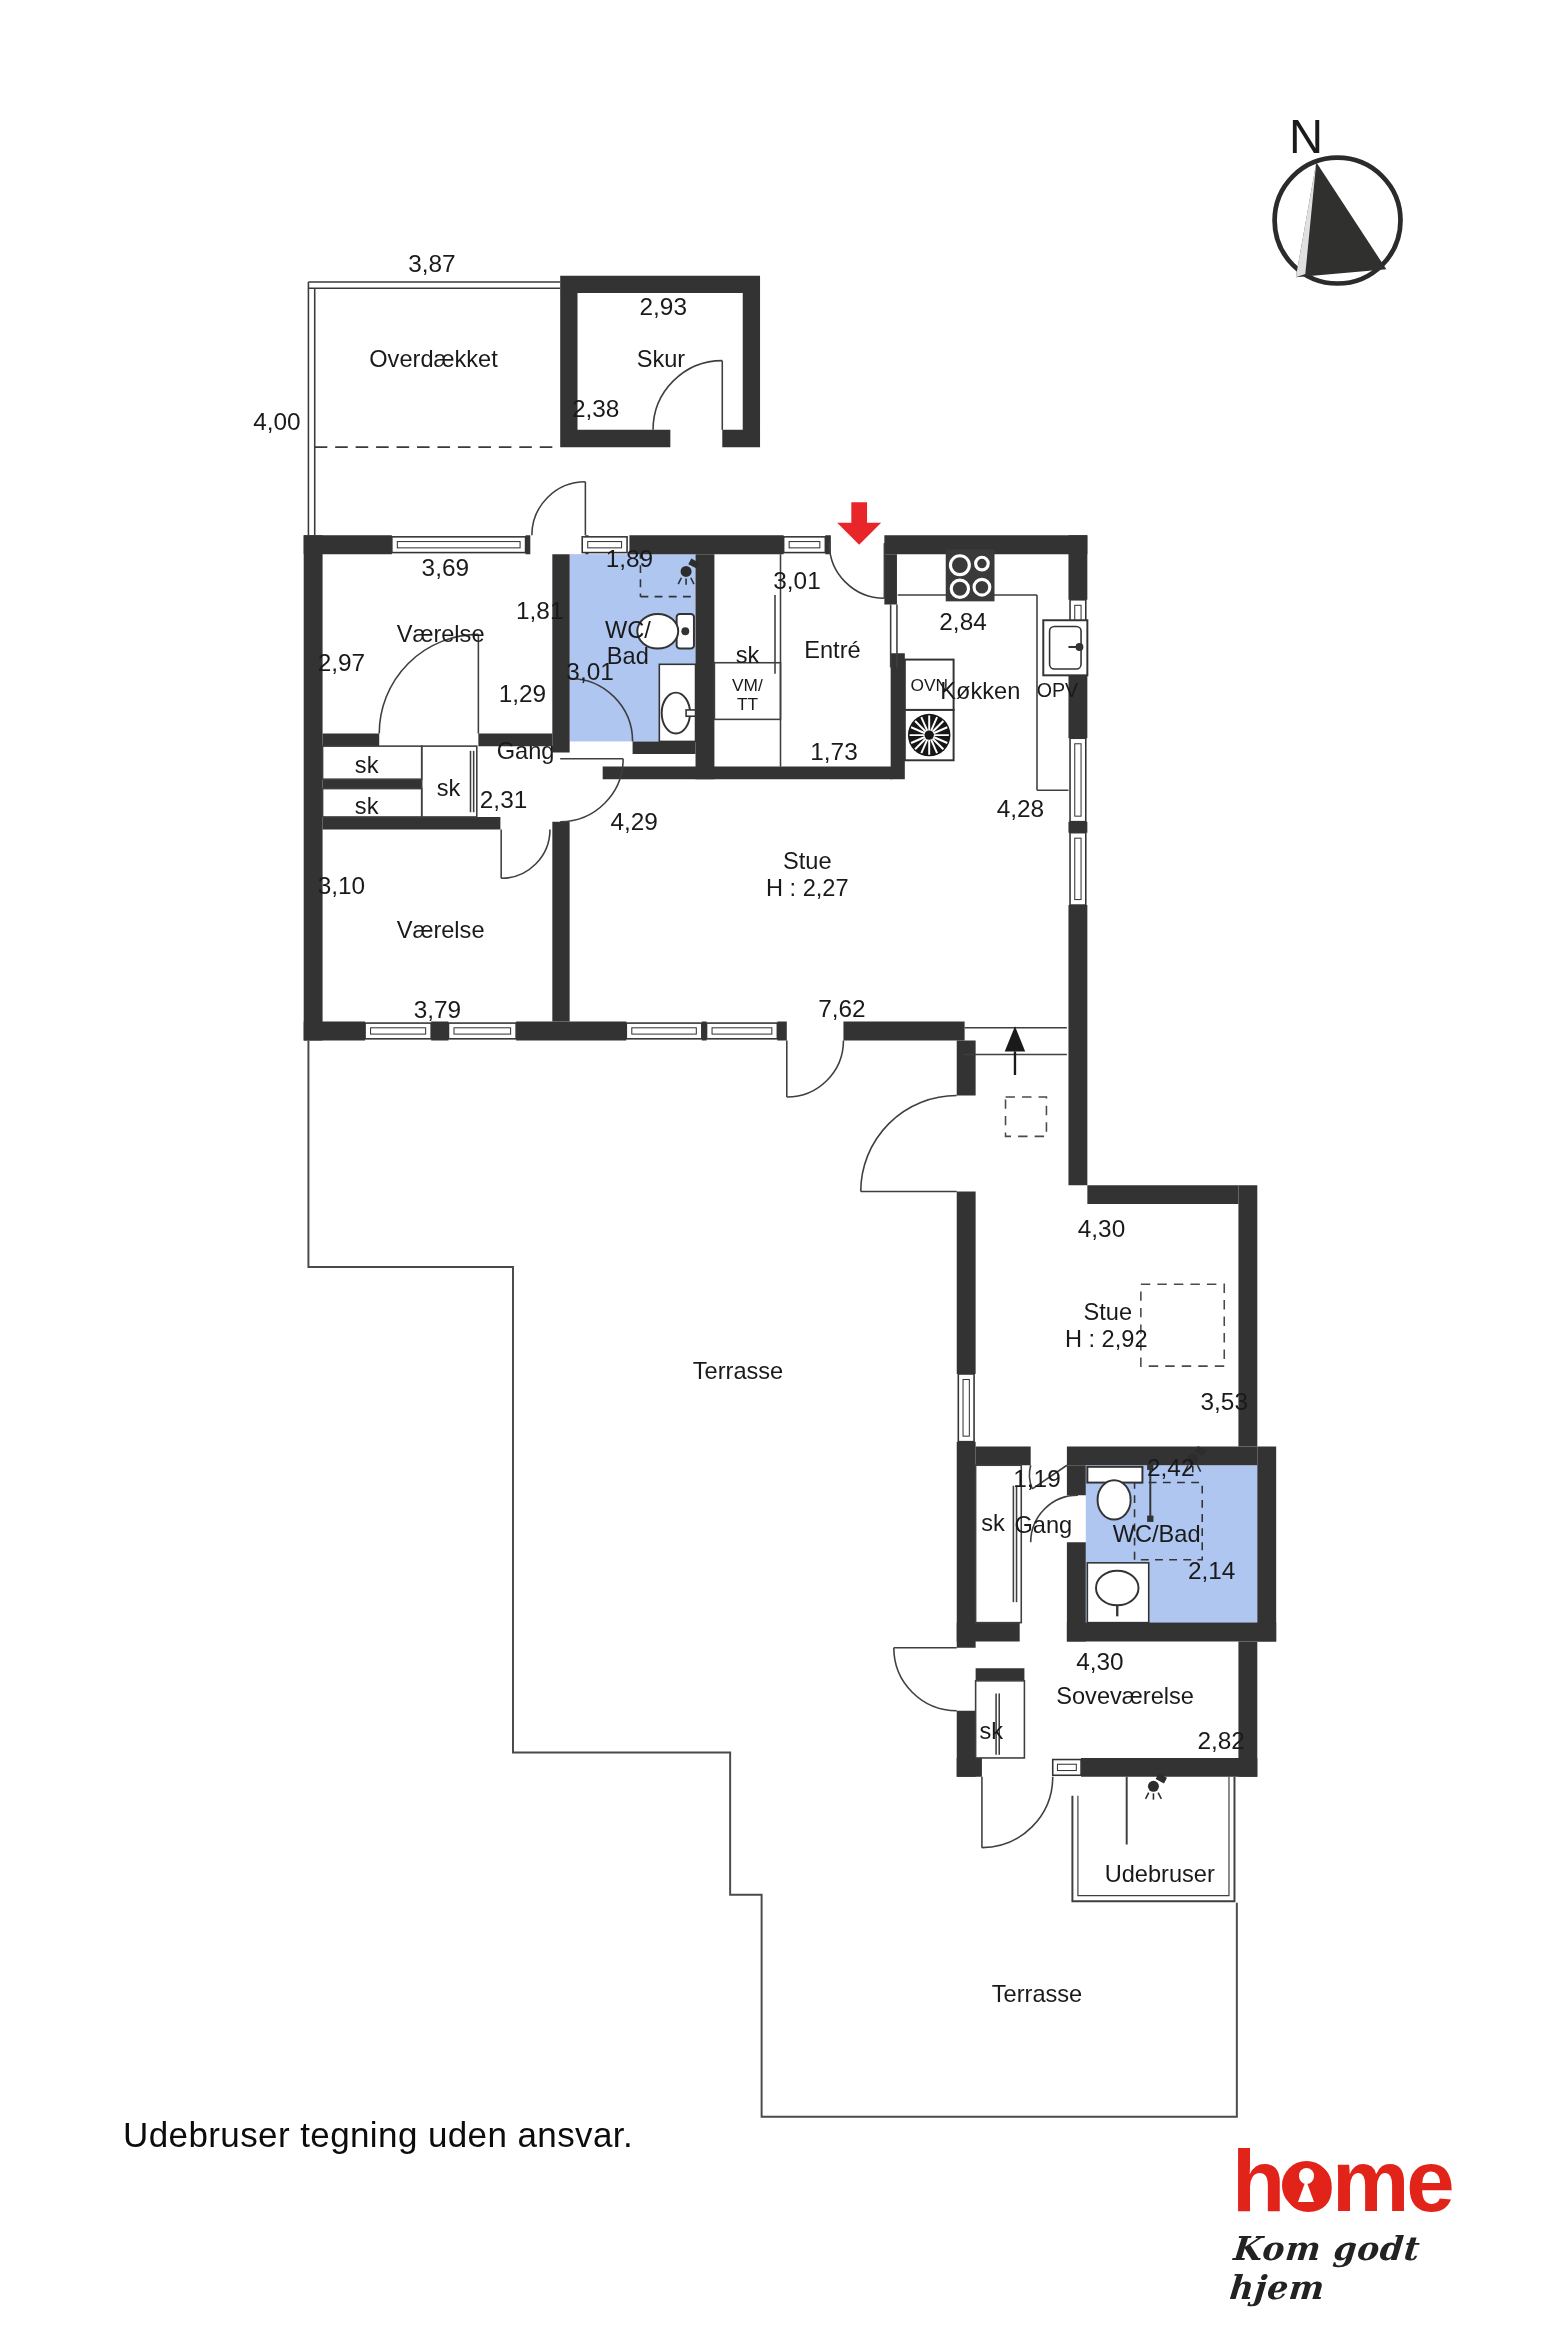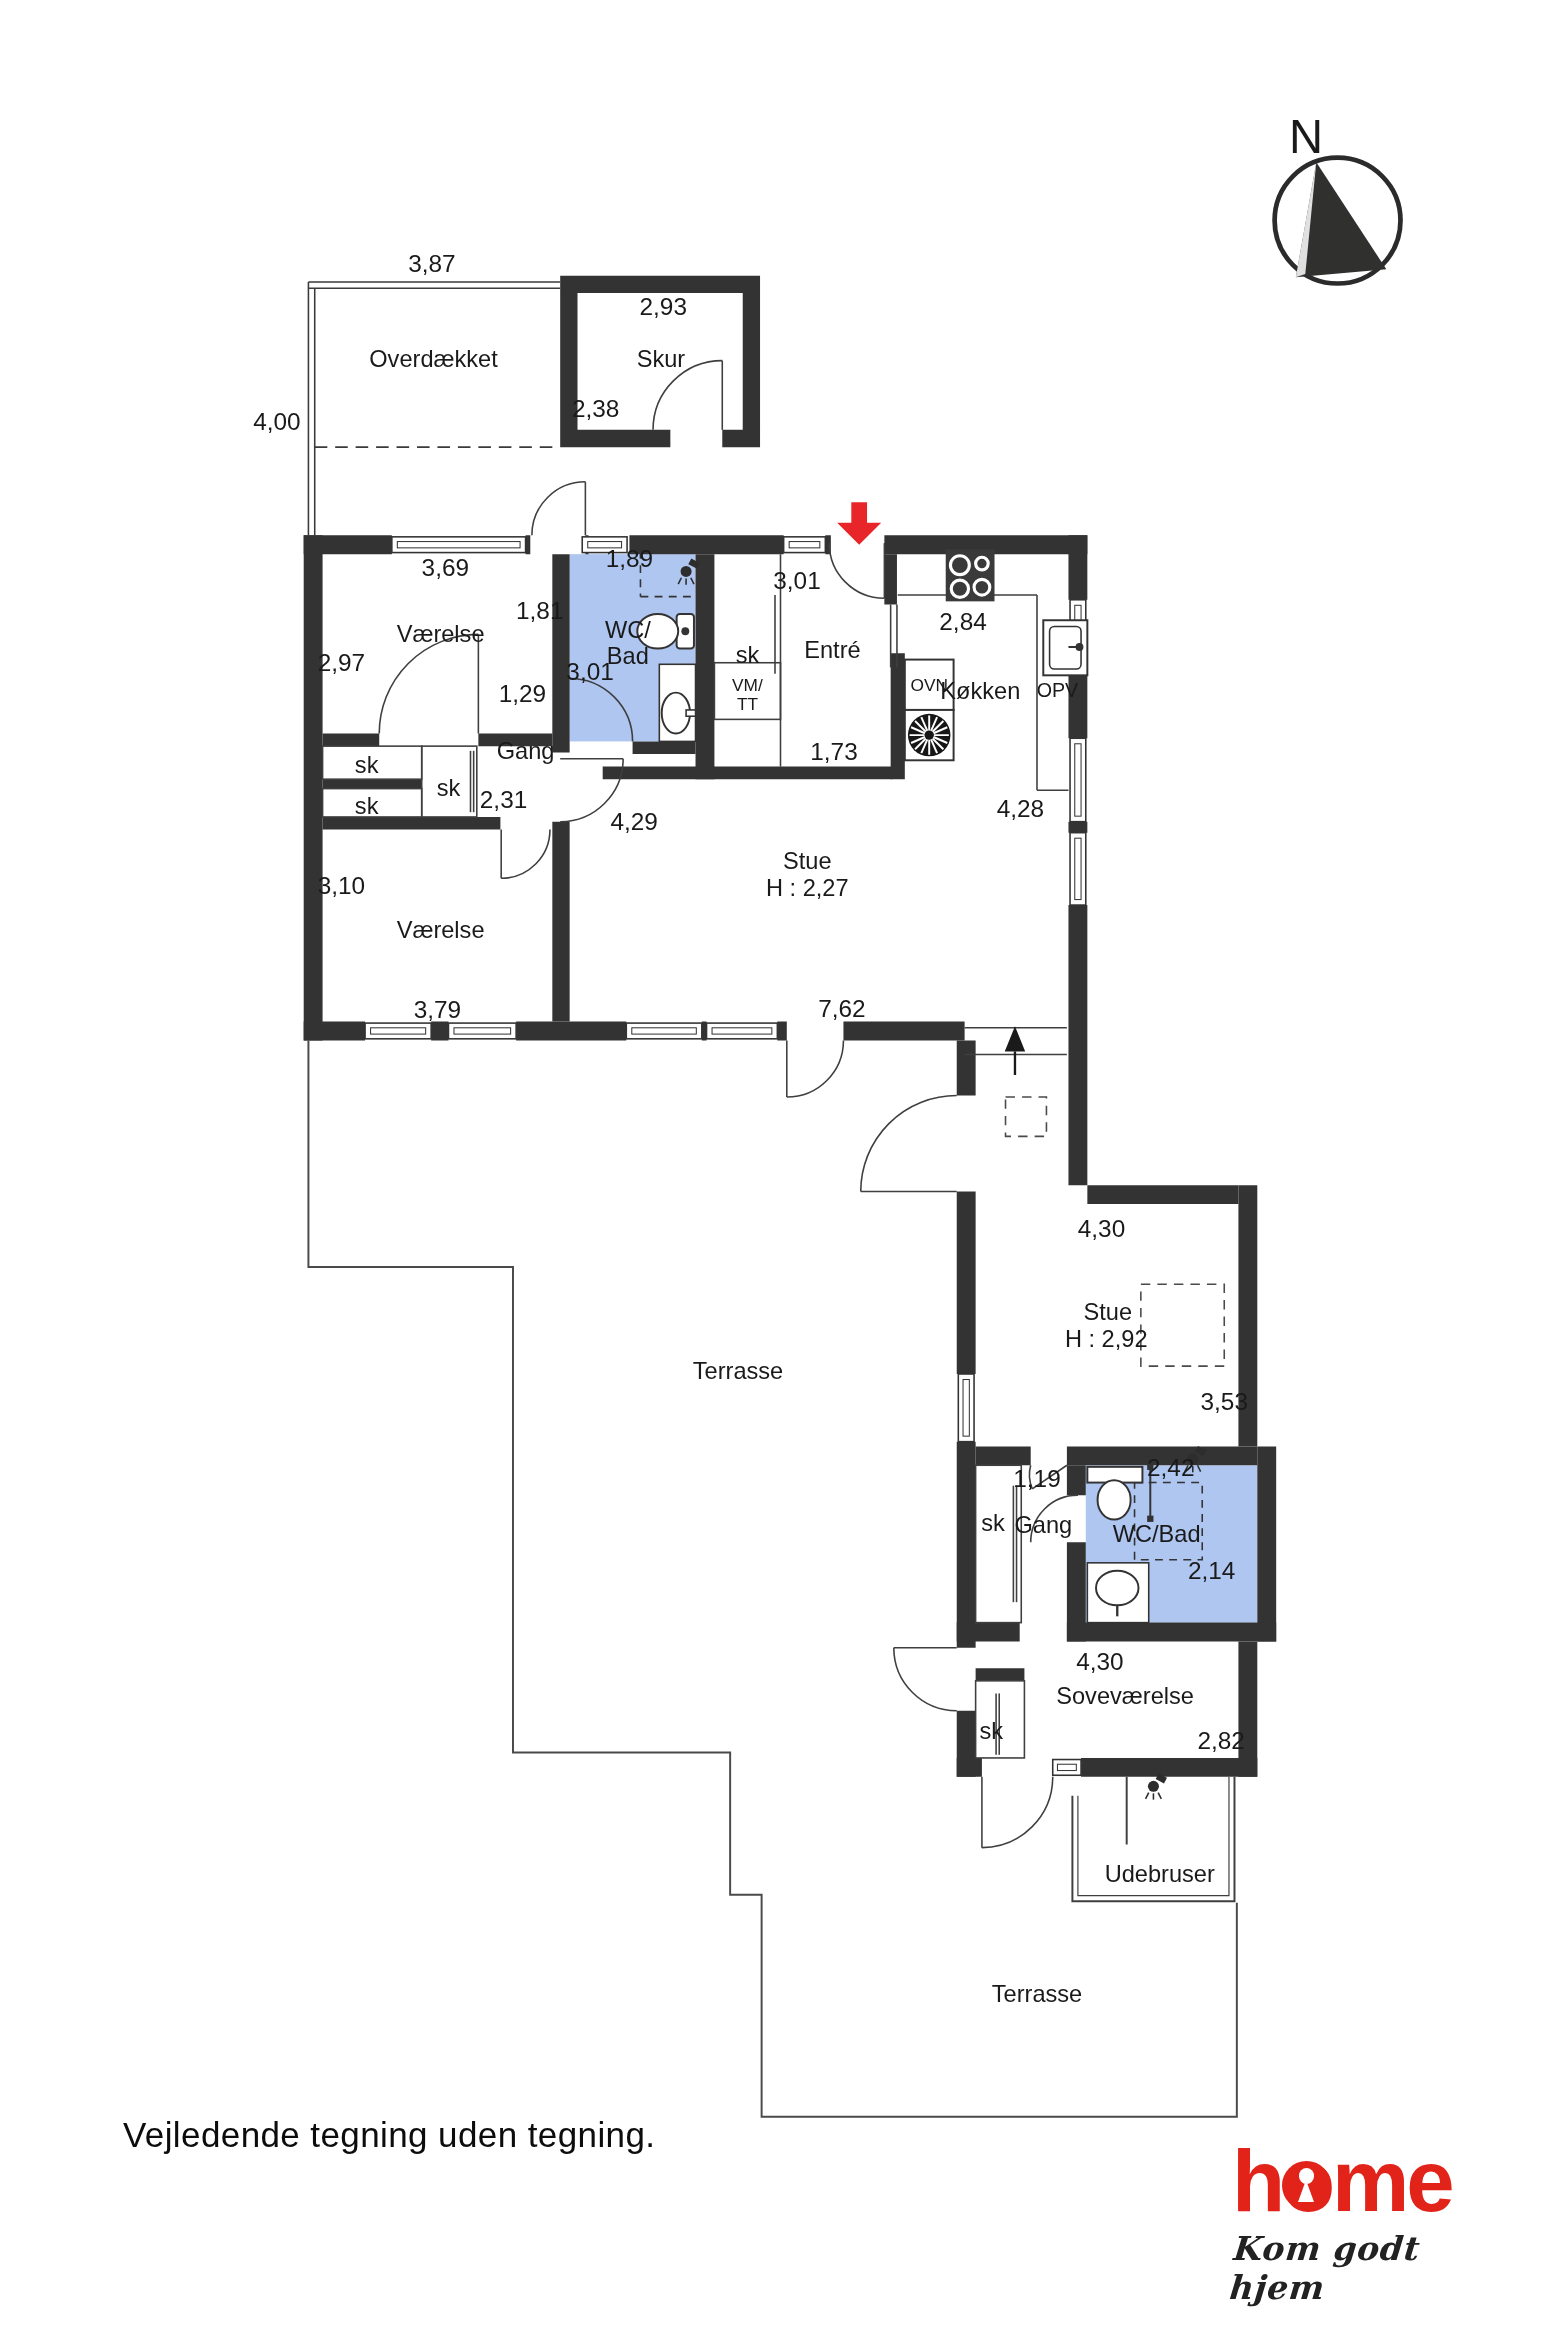--- a/index.html
+++ b/index.html
@@ -326,21 +326,21 @@
   <text class="dim" x="1488" y="1876" text-anchor="middle">2,42</text>
   <text class="room" x="1470" y="1960" text-anchor="middle">WC/Bad</text>
   <text class="dim" x="1540" y="2006" text-anchor="middle">2,14</text>
   <text class="dim" x="1398" y="2122" text-anchor="middle">4,30</text>
   <text class="room" x="1430" y="2166" text-anchor="middle">Soveværelse</text>
   <text class="dim" x="1552" y="2222" text-anchor="middle">2,82</text>
   <text class="room" x="1260" y="2210" text-anchor="middle">sk</text>
   <text class="room" x="1474" y="2392" text-anchor="middle">Udebruser</text>
 </svg>
 
-<div class="footer-note">Vejledende tegning uden tegning.</div>
+<div class="footer-note">Udebruser tegning uden ansvar.</div>
 
 <div class="logo">
   <div class="word">
     <span>home</span>
     <span class="keyhole-disc">
         <span class="kh-circle"></span>
         <span class="kh-wedge"></span>
       </span>
   </div>
   <div class="tagline">Kom godt hjem</div>

